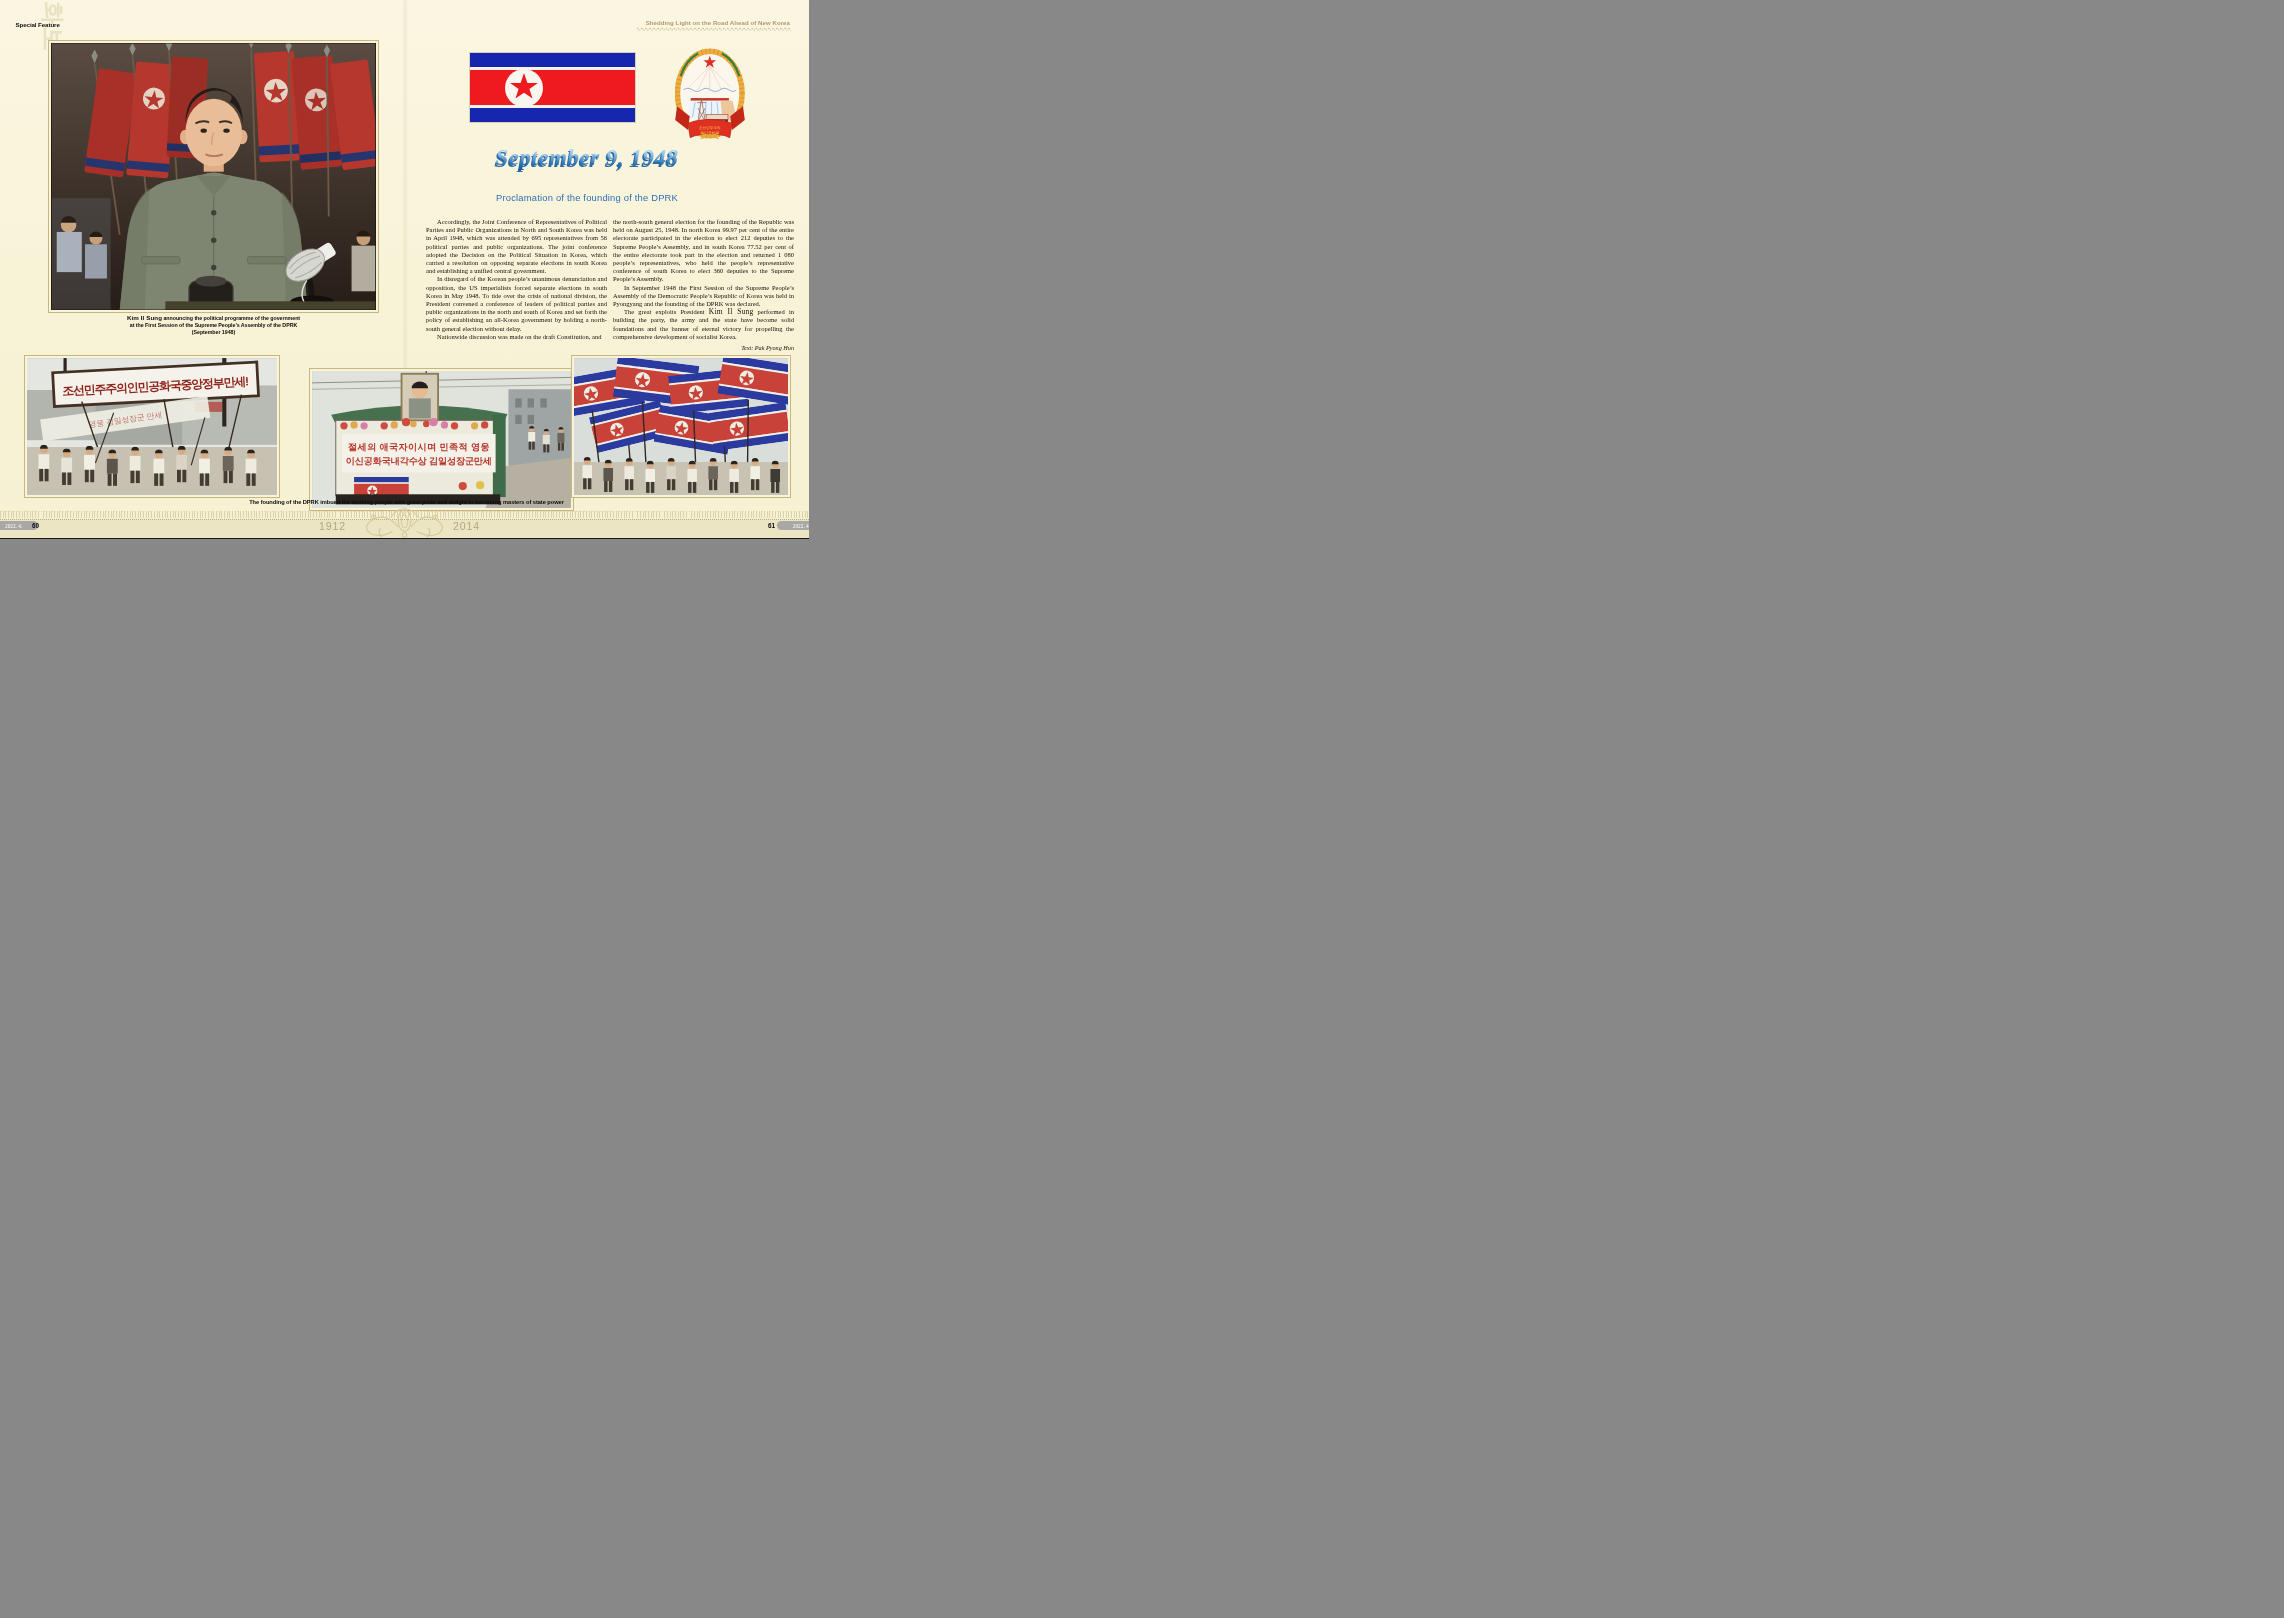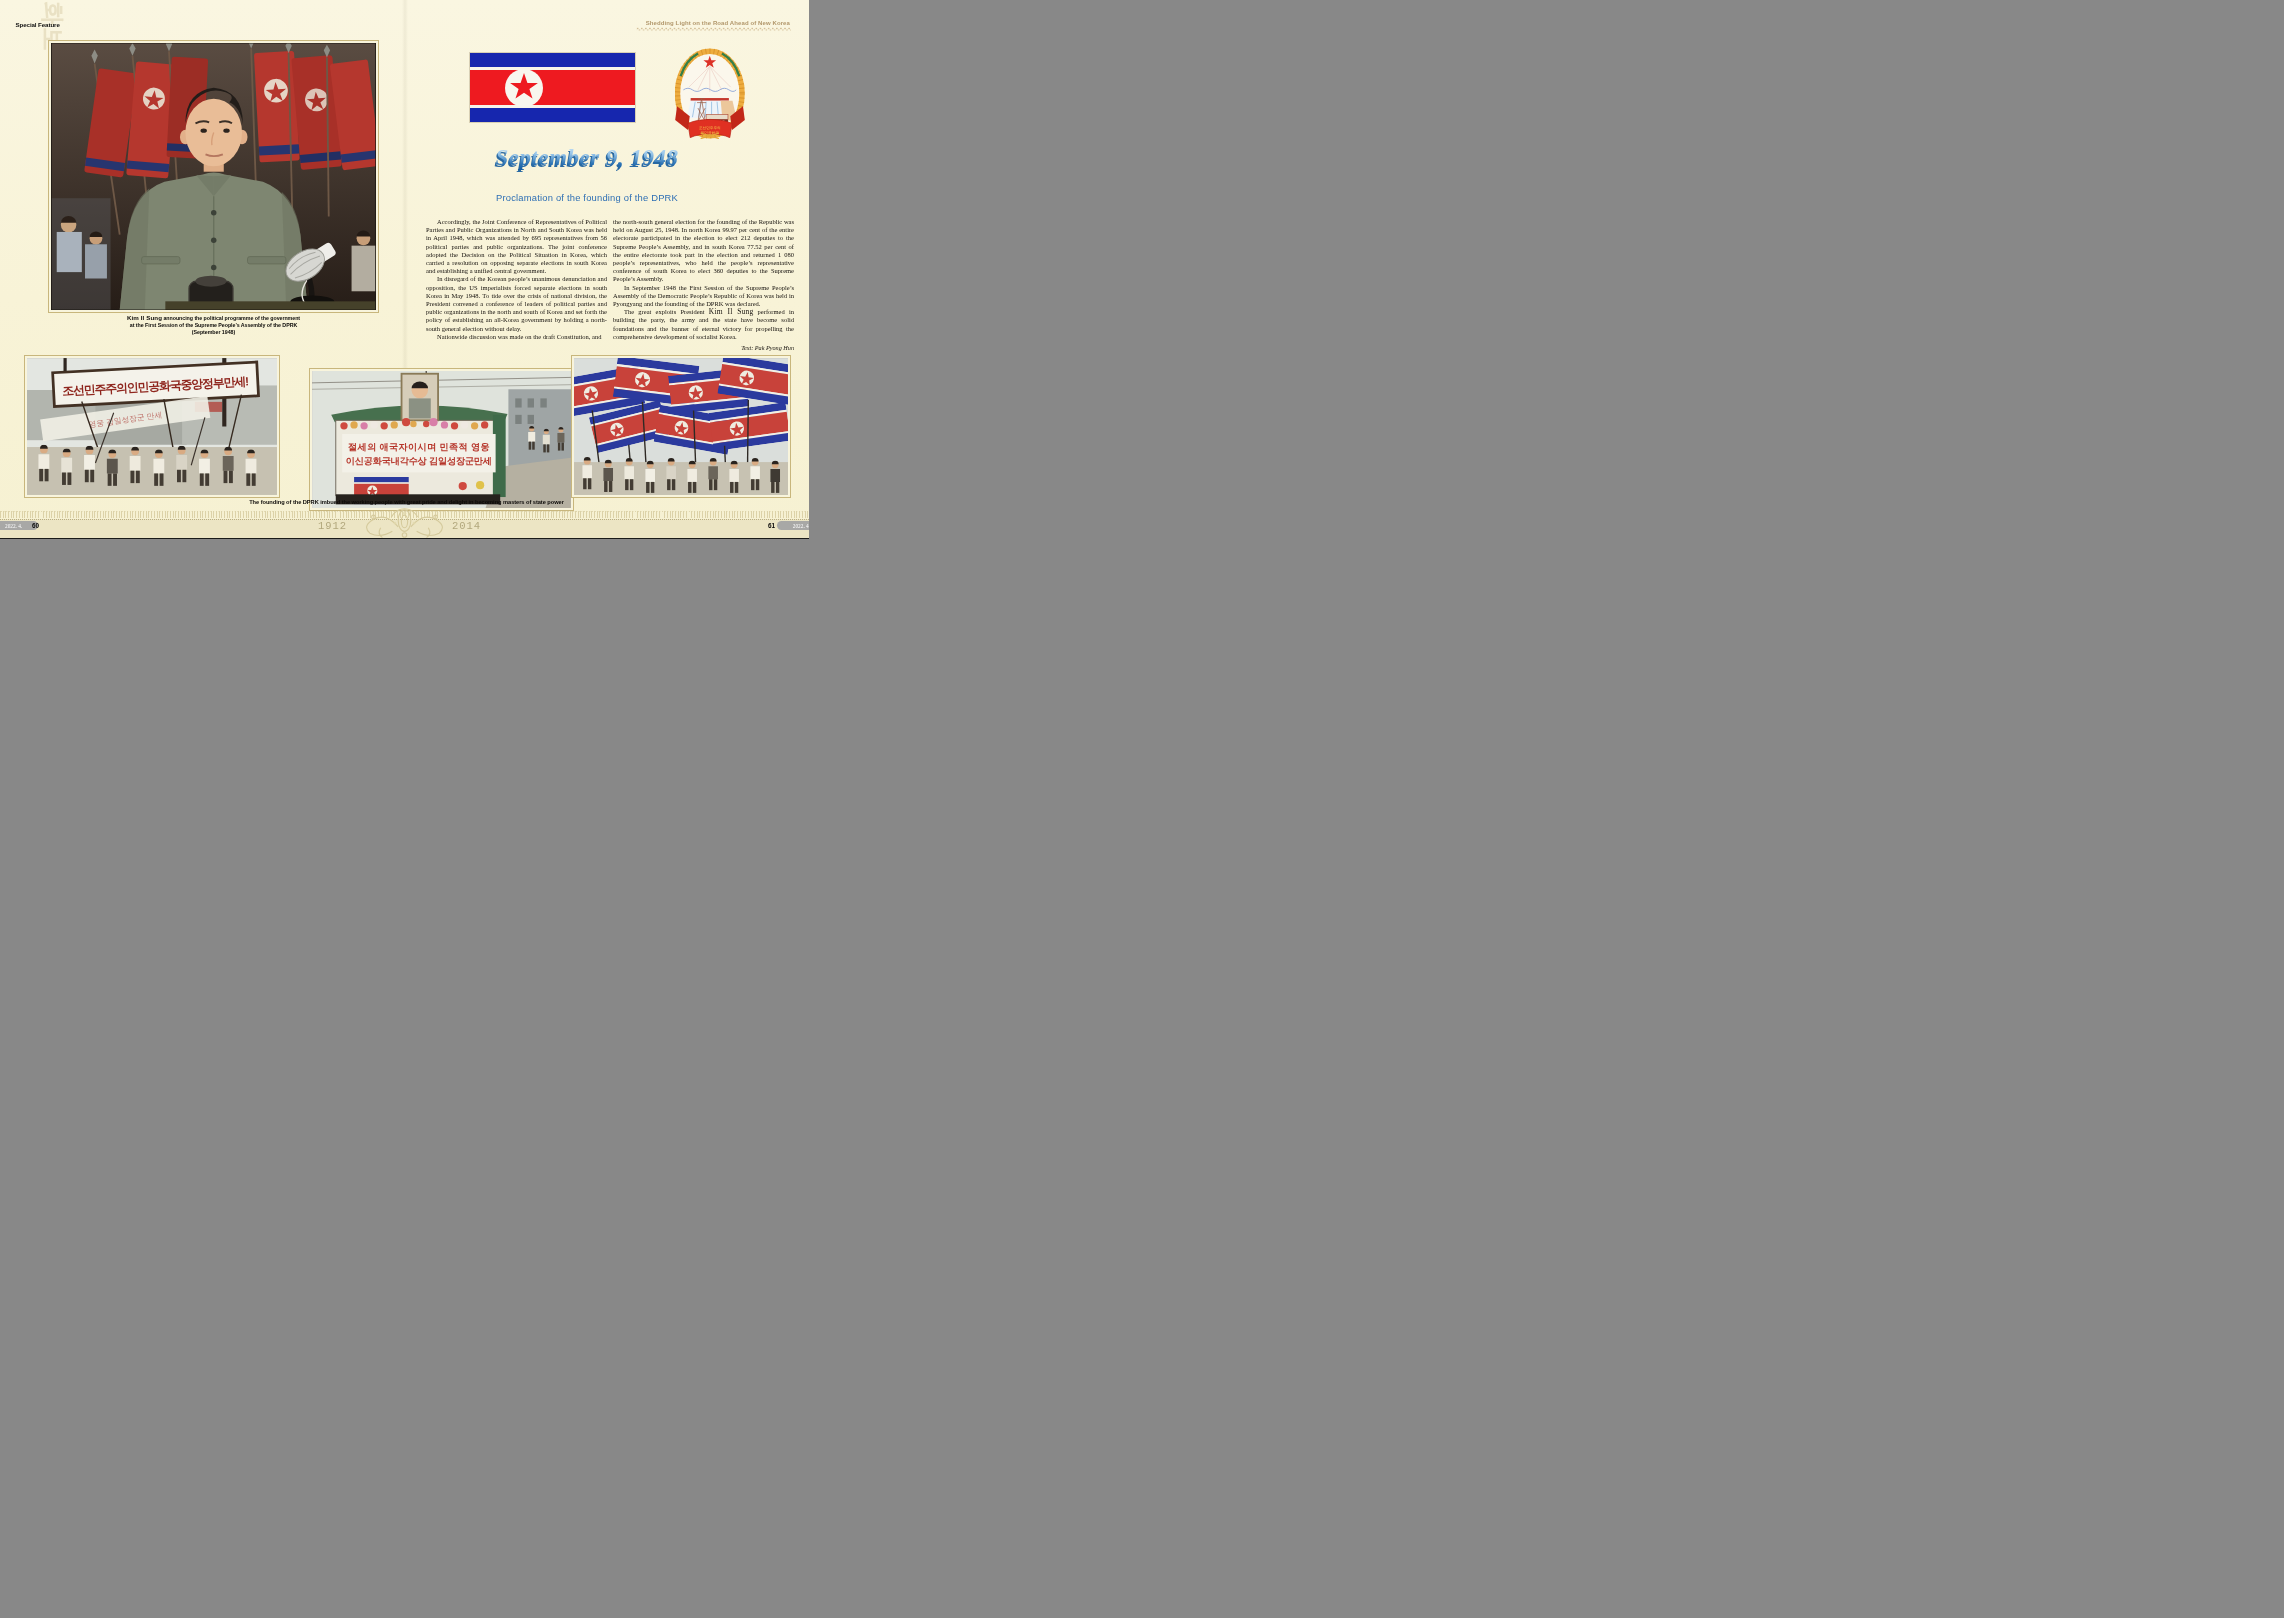--- a/index.html
+++ b/index.html
@@ -59,21 +59,21 @@
   .article p{margin:0; text-indent:11px;}
   .article p.cont{text-indent:0;}
   .article .leader-name{font-size:7.5px; letter-spacing:0.2px;}
   .credit{margin-top:3.2px; text-align:right; font-style:italic; font-size:6.2px;}
   
   .fringe{left:0; top:511px; width:809px; height:7.3px; opacity:.8;
     background:
       repeating-linear-gradient(90deg,#d6cb9e 0 0.9px, rgba(0,0,0,0) 0.9px 2.7px),
       radial-gradient(circle at 1.4px 0.9px,#d6cb9e 0.5px, rgba(0,0,0,0) 0.7px) repeat-x 0 0/2.7px 2.3px;}
   .band{left:0; top:519px; width:809px; height:20.6px; background:#ece5c4; border-top:0.5px dotted #b9ae83;}
-  .year{top:520px; width:55px; text-align:center; font-family:Liberation Mono, monospace;
+  .year{top:520px; width:55px; text-align:center; font-family:Liberation Sans, sans-serif;
     font-size:10.5px; color:#b1a77c; letter-spacing:0.9px;}
   .year-left{left:305px;} .year-right{left:439px;}
   .crest{left:353px; top:507px;}
   .bottom-edge{left:0; top:538px; width:809px; height:1.4px; background:#1a1a18;}
   .gutter-shade{left:402px; top:0; width:5.5px; height:512px;
     background:linear-gradient(90deg, rgba(0,0,0,0) 0%, rgba(90,80,50,.07) 50%, rgba(0,0,0,0) 100%);}
   
   .folio-band{top:521px; width:33px; height:9px; background:#a8a8a6; color:#fff;
     font-family:"Liberation Serif", serif; font-size:5.3px; display:flex; align-items:center;}
   .folio-left{left:0; border-radius:0 4.6px 4.6px 0; padding-left:5px;}

